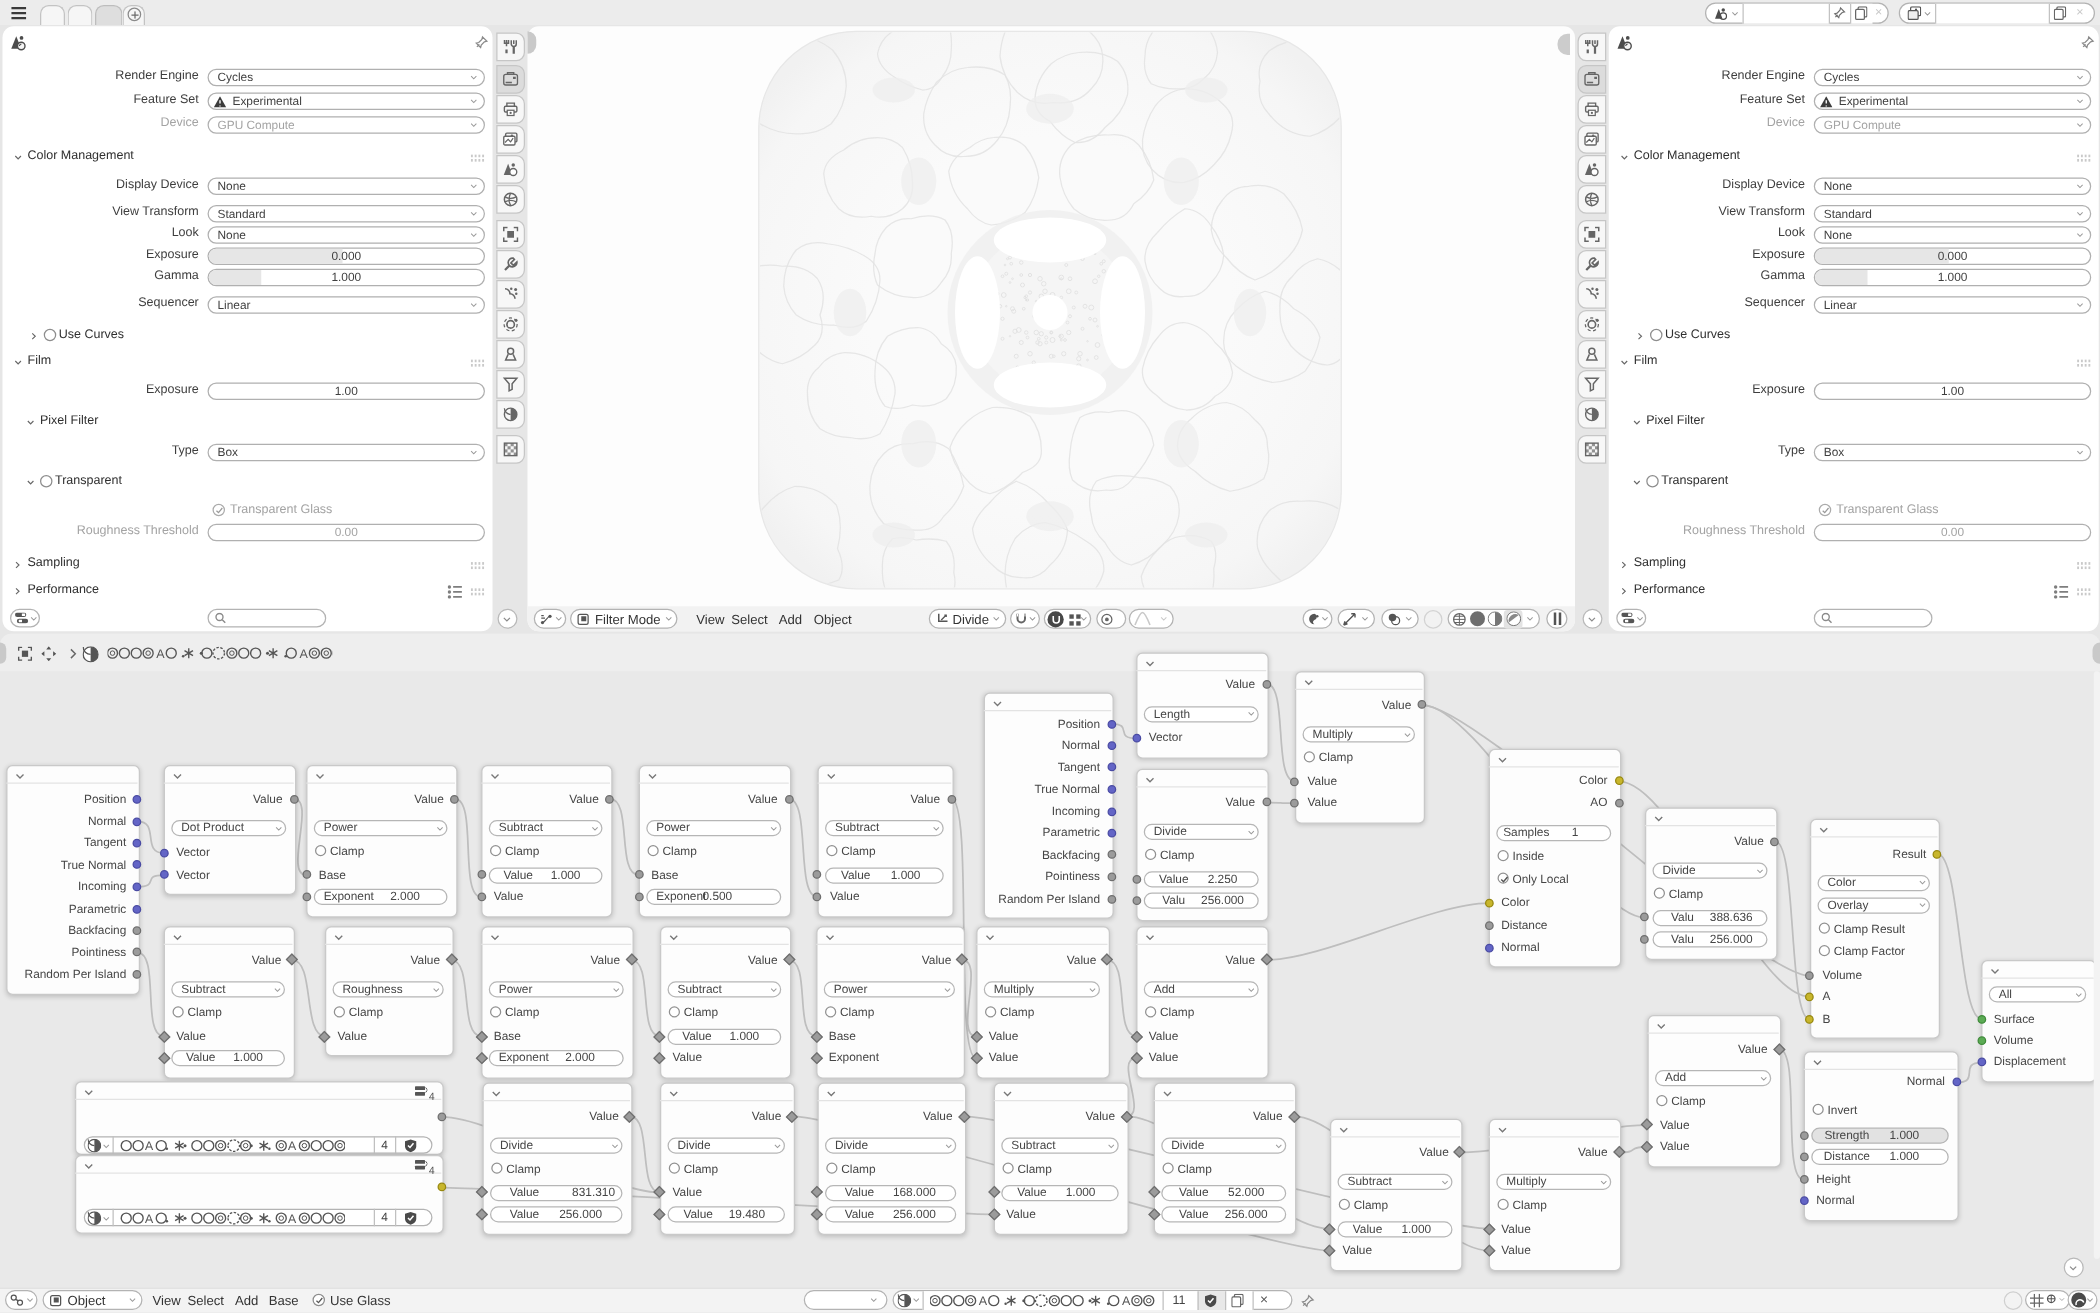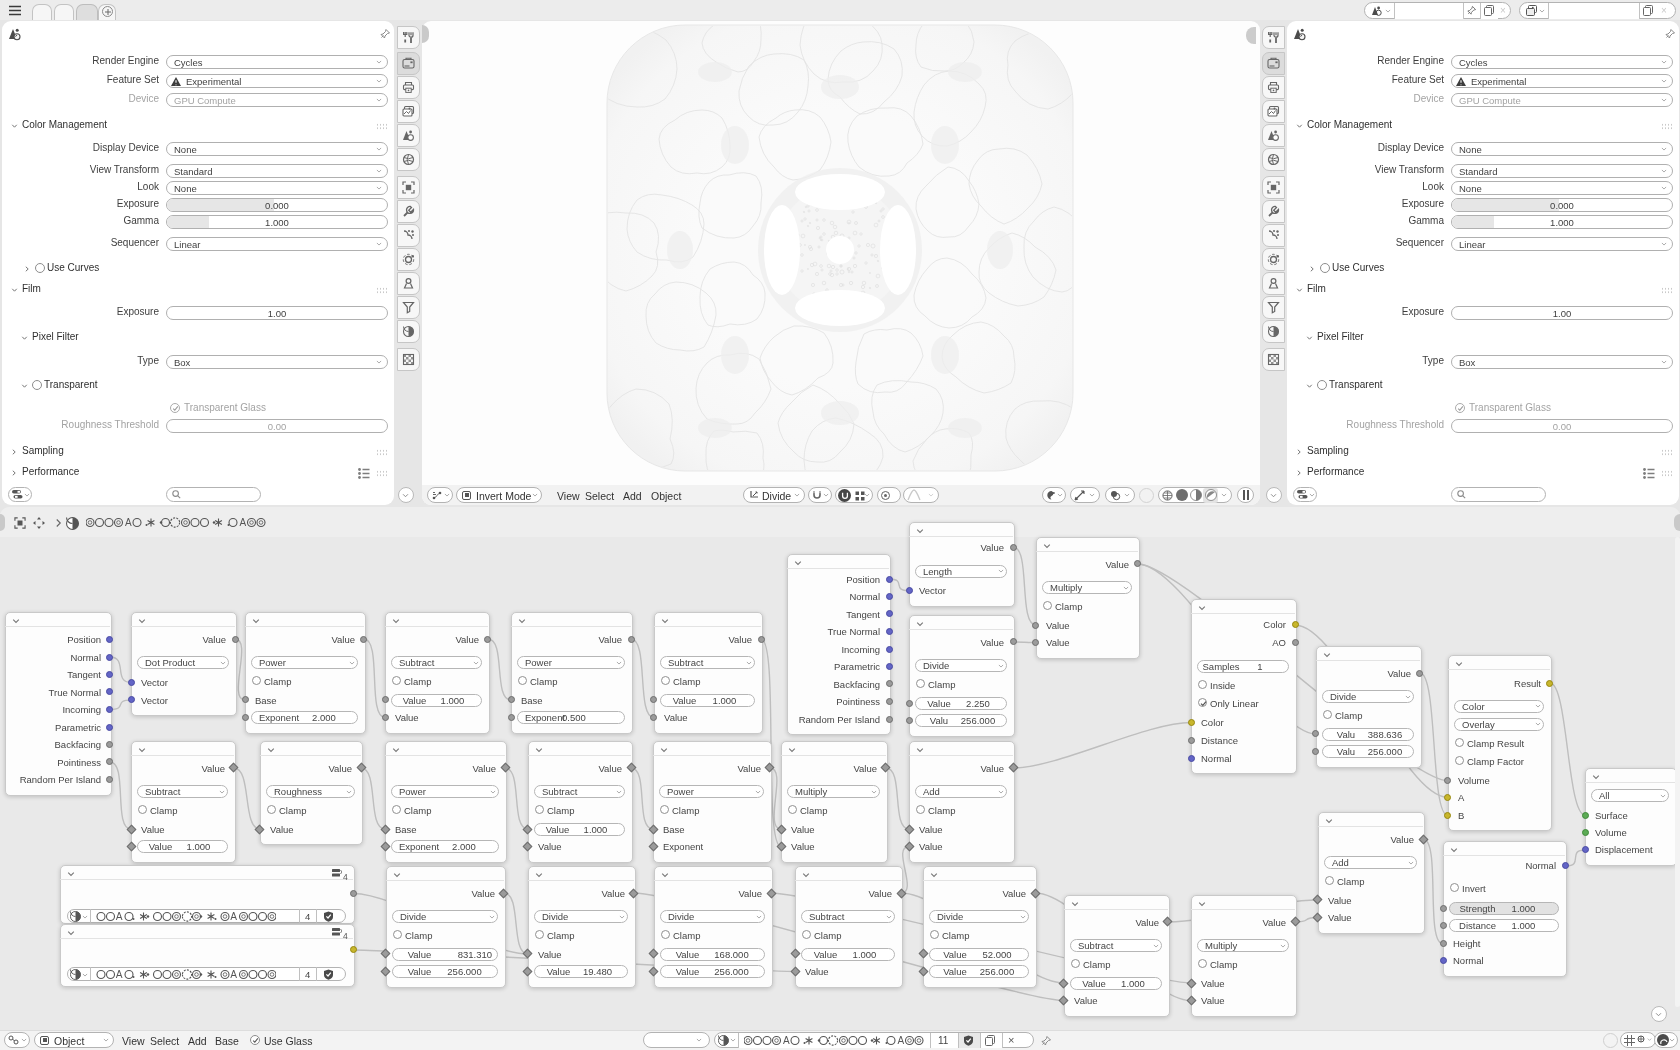--- a/index.html
+++ b/index.html
@@ -534,21 +534,21 @@
     <circle cx="8" cy="2" r="1.3" fill="#555"></circle>
     <path d="M2 7 C4 7 6 2 8 2 M1 3.5h3M1 1.5h2" stroke="#555" stroke-width="0.9" fill="none"></path>
   </svg>
 <svg class="abs" style="left:444px;top:492px" width="6" height="6" viewBox="0 0 8 8">
     <path d="M1.2 2.6 L4 5.4 L6.8 2.6" fill="none" stroke="#9a9a9a" stroke-width="1.1"></path>
   </svg>
 
 <div class="pill abs" style="left:456px;top:487px;width:86px;height:16px;"></div>
 <div class="abs" style="left:462px;top:490.5px;width:9px;height:9px;border:1.2px solid #555;border-radius:2px;box-sizing:border-box"></div>
 <div class="abs" style="left:464.5px;top:493px;width:4px;height:4px;background:#555"></div>
-<div class="abs" style="left:476px;top:490px;font-size:10.5px;color:#333;white-space:nowrap;">Invert Mode</div>
+<div class="abs" style="left:476px;top:490px;font-size:10.5px;color:#333;white-space:nowrap;">Filter Mode</div>
 <svg class="abs" style="left:532px;top:492px" width="6" height="6" viewBox="0 0 8 8">
     <path d="M1.2 2.6 L4 5.4 L6.8 2.6" fill="none" stroke="#9a9a9a" stroke-width="1.1"></path>
   </svg>
 
 <div class="abs" style="left:557px;top:490px;font-size:10.5px;color:#333;white-space:nowrap;">View</div>
 <div class="abs" style="left:585px;top:490px;font-size:10.5px;color:#333;white-space:nowrap;">Select</div>
 <div class="abs" style="left:623px;top:490px;font-size:10.5px;color:#333;white-space:nowrap;">Add</div>
 <div class="abs" style="left:651px;top:490px;font-size:10.5px;color:#333;white-space:nowrap;">Object</div>
 
 <div class="pill abs" style="left:743px;top:487px;width:62px;height:16px;"></div>
@@ -1441,21 +1441,21 @@
 <div class="ndd abs" style="left:1197px;top:660.0px;width:92px;"></div>
 <div class="nlb" style="left:1197px;top:660.0px;width:48px;text-align:center">Samples</div>
 <div class="nlb" style="left:1236px;top:660.0px;width:48px;text-align:center">1</div>
 <div class="abs" style="left:1198px;top:679.8px;width:9px;height:9px;border:1px solid #909090;border-radius:50%;background:#fff;box-sizing:border-box"></div>
 <div class="nlb" style="left:1210px;top:678.8px">Inside</div>
 <div class="abs" style="left:1198px;top:698.2px;width:9px;height:9px;border:1px solid #909090;border-radius:50%;background:#fff;box-sizing:border-box">
     <svg width="9" height="9" viewBox="0 0 9 9" style="position:absolute;left:0;top:0">
       <path d="M2 4.6 L3.8 6.4 L7 2.6" fill="none" stroke="#555" stroke-width="1.2"></path>
     </svg>
   </div>
-<div class="nlb" style="left:1210px;top:697.2px">Only Linear</div>
+<div class="nlb" style="left:1210px;top:697.2px">Only Local</div>
 <div class="nlb" style="left:1201px;top:716.0px">Color</div>
 <div class="abs" style="left:1188px;top:719px;width:7px;height:7px;border-radius:50%;background:#c8b62c;border:1px solid #97880f;box-sizing:border-box"></div>
 <div class="nlb" style="left:1201px;top:733.8px">Distance</div>
 <div class="abs" style="left:1188px;top:737px;width:7px;height:7px;border-radius:50%;background:#9b9b9b;border:1px solid #6e6e6e;box-sizing:border-box"></div>
 <div class="nlb" style="left:1201px;top:751.6px">Normal</div>
 <div class="abs" style="left:1188px;top:755px;width:7px;height:7px;border-radius:50%;background:#6365c6;border:1px solid #4a4ba3;box-sizing:border-box"></div>
 
 <div class="node abs" style="left:1316px;top:646px;width:104px;height:120px"></div>
 <svg class="abs" style="left:1323px;top:650.5px" width="8" height="8" viewBox="0 0 8 8">
     <path d="M1.2 2.6 L4 5.4 L6.8 2.6" fill="none" stroke="#777" stroke-width="1.1"></path>

